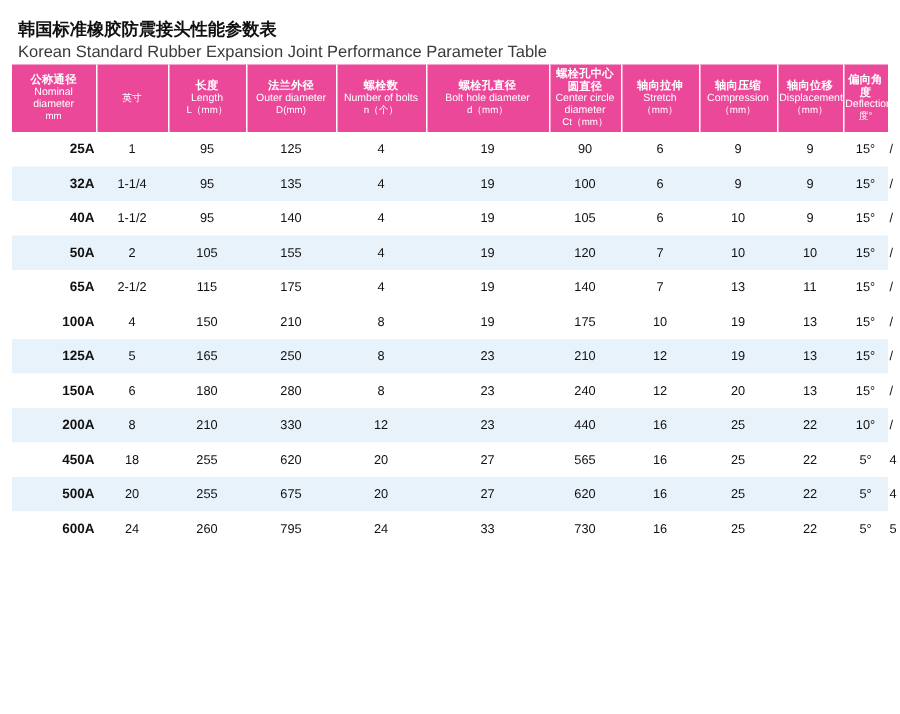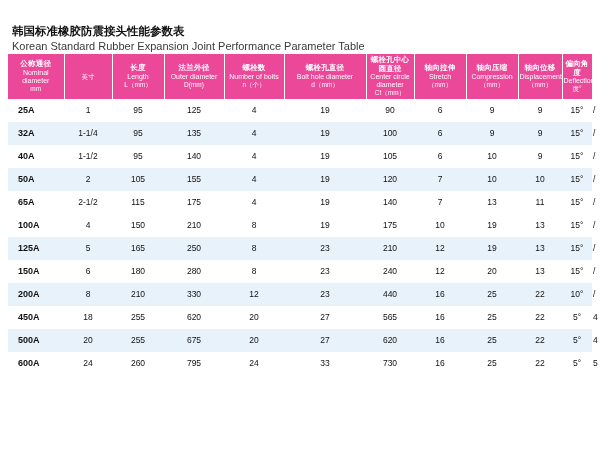--- a/index.html
+++ b/index.html
@@ -12,21 +12,21 @@
     background: #ffffff;
     font-family: "Liberation Sans", sans-serif;
     color: #000000;
     overflow: hidden;
   }
   .page {
     width: 600px;
     height: 476px;
     position: relative;
     box-sizing: border-box;
-    padding: 23px 8px 0 8px;
+    padding: 12px 8px 0 8px;
   }
   .title-zh {
     font-size: 11.5px;
     font-weight: bold;
     color: #111111;
     line-height: 16px;
     padding-left: 4px;
   }
   .title-en {
     font-size: 11px;
@@ -77,21 +77,21 @@
     color: #111111;
   }
   tbody tr.odd td {
     background: #ffffff;
   }
   tbody tr.even td {
     background: #e8f2fb;
   }
   tbody td.nom {
     font-weight: bold;
-    text-align: left;
+    text-align: right;
     padding-left: 10px;
     font-size: 9px;
   }
 </style>
 </head>
 <body>
 
 <div class="page">
 
   <div class="title-zh">韩国标准橡胶防震接头性能参数表</div>

